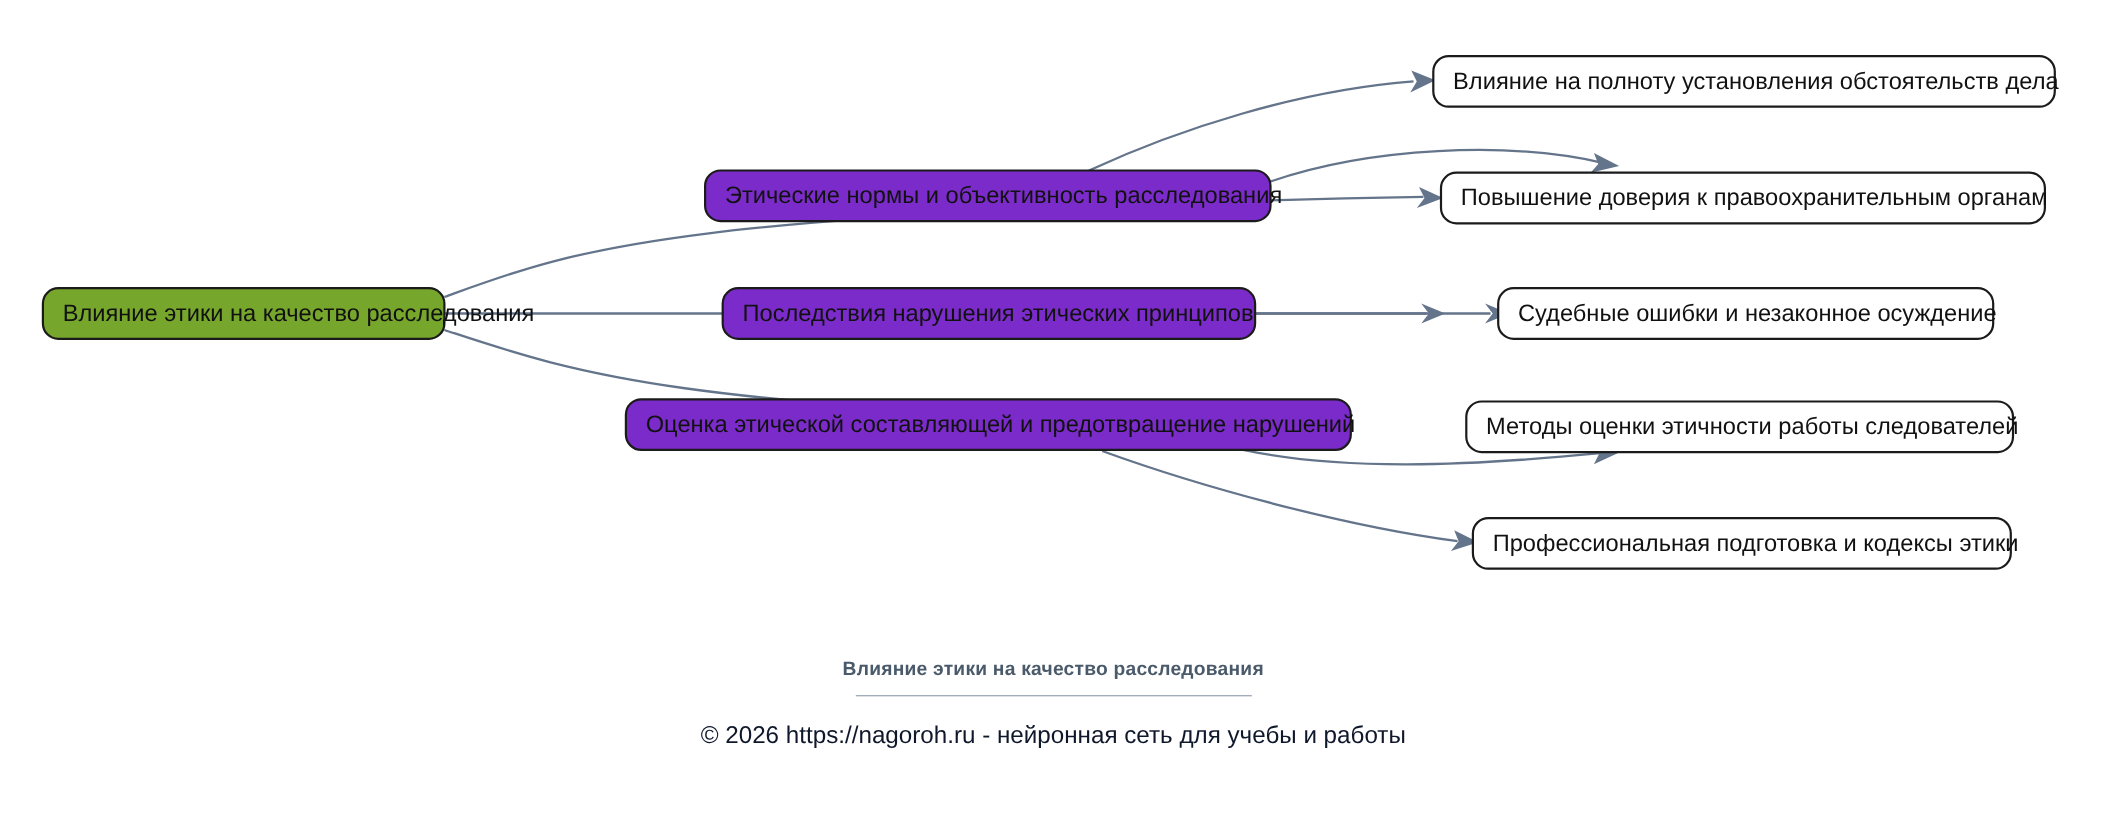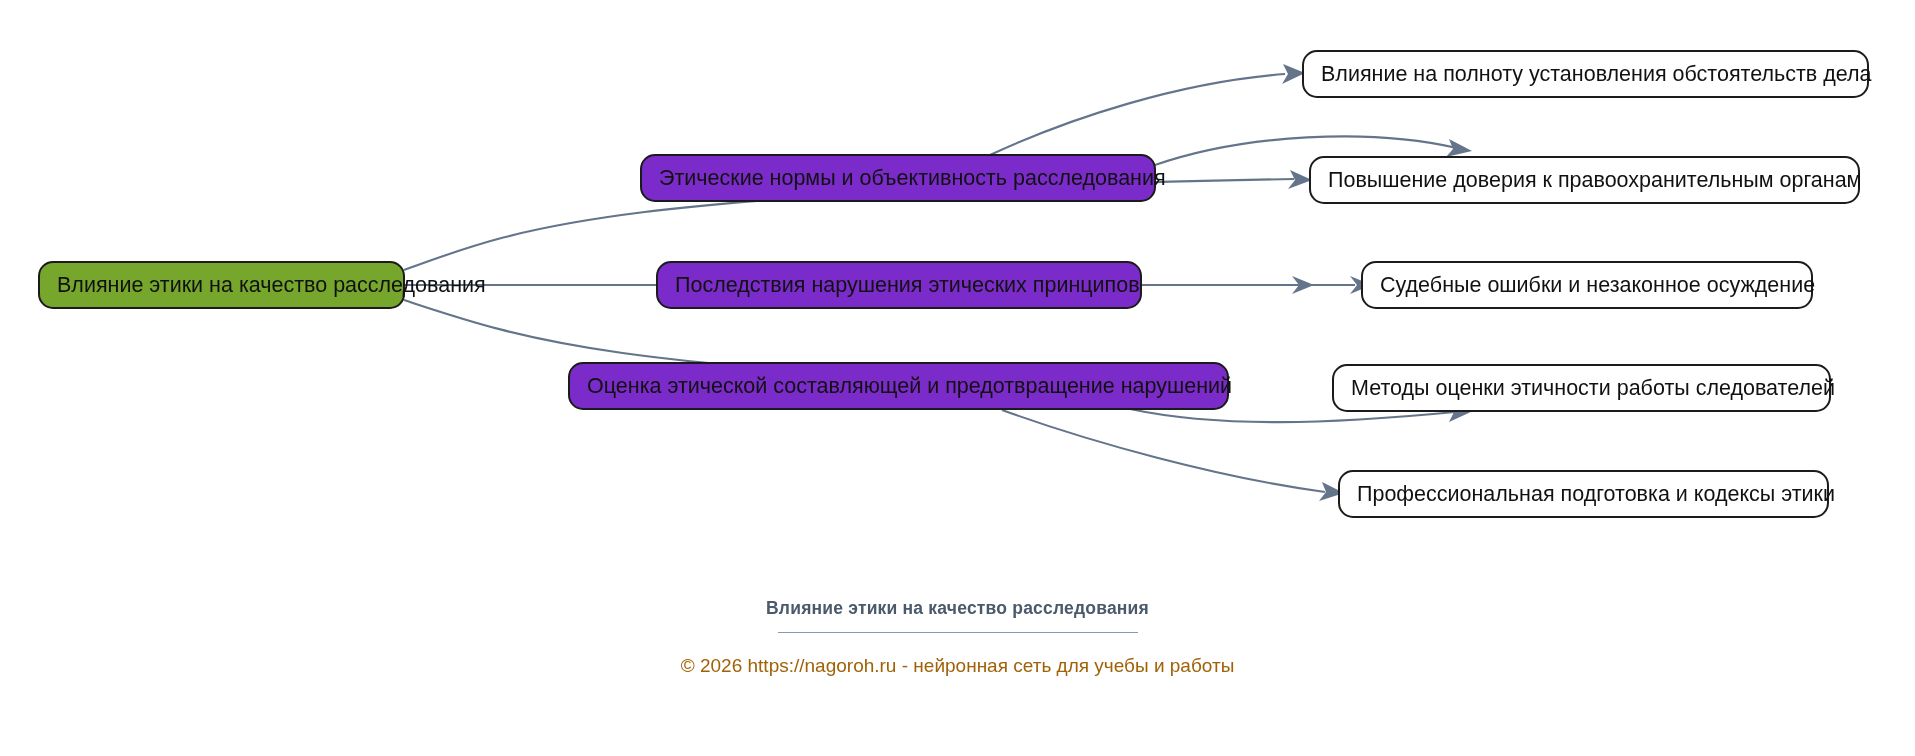--- a/index.html
+++ b/index.html
@@ -66,22 +66,22 @@
     margin: 0;
   }
   .footer-rule {
     width: 360px;
     height: 0;
     margin: 13px auto 0 auto;
     border-top: 1.5px solid #8c9aa8;
   }
   .footer-copy {
     font-family: "Liberation Sans", "DejaVu Sans", sans-serif;
-    font-size: 19px;
-    color: #a16207;
+    font-size: 22px;
+    color: #0f172a;
     margin: 22px 0 0 0;
   }
 </style>
 </head>
 <body>
 
 <div id="mindmap-root">
 
   <svg id="mindmap-svg" viewBox="0 0 1915 756">
 

